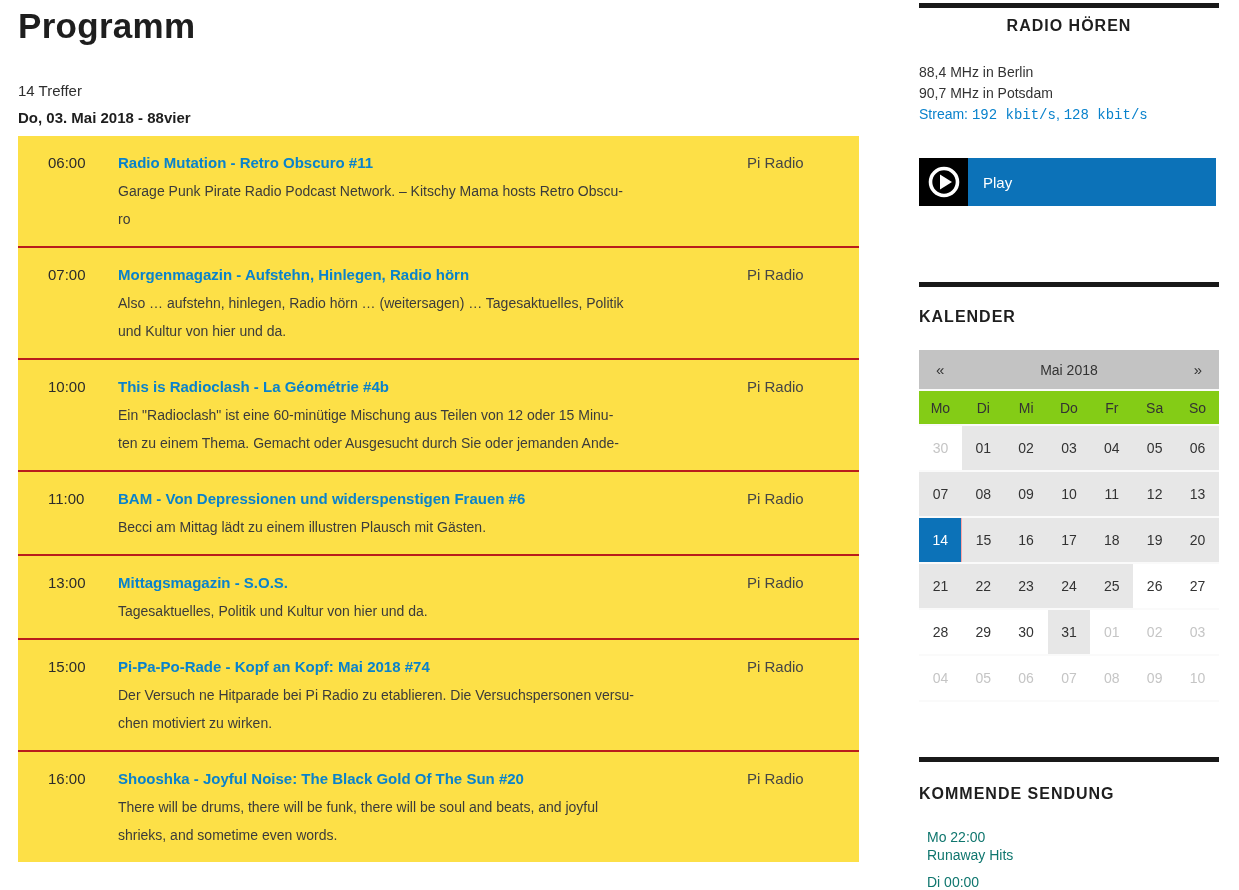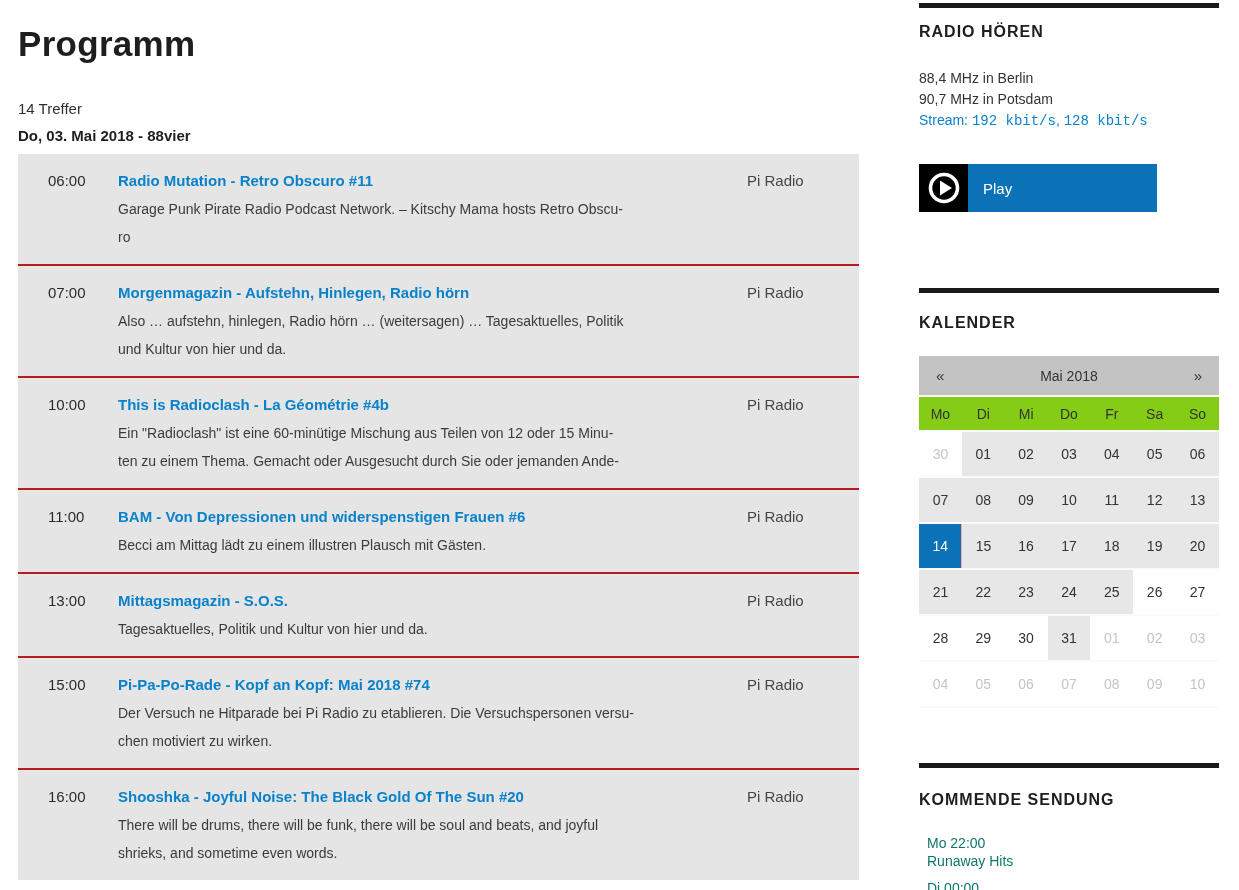--- a/index.html
+++ b/index.html
@@ -2,43 +2,43 @@
 <html lang="de"><head>
 <meta charset="utf-8">
 <style>
   * { margin:0; padding:0; box-sizing:border-box; }
   html,body { width:1239px; height:890px; overflow:hidden; background:#fff;
     font-family:"Liberation Sans","DejaVu Sans",sans-serif; color:#2f2f2f; }
   a { text-decoration:none; cursor:pointer; }
 
   
   .main { position:absolute; left:18px; top:0; width:841px; }
-  .page-title { font-size:35px; font-weight:700; color:#1e1e1e; margin-top:24px; letter-spacing:.3px; }
+  .page-title { font-size:35px; font-weight:700; color:#1e1e1e; margin-top:6px; letter-spacing:.3px; }
   .treffer { font-size:15px; color:#2f2f2f; margin-top:35px; line-height:20px; }
   .date-head { font-size:15px; font-weight:700; color:#1e1e1e; margin-top:7px; line-height:20px; }
 
-  .program-list { margin-top:8px; background:#e5e5e5; }
+  .program-list { margin-top:8px; background:#fde047; }
   .prog-row { display:grid; grid-template-columns:70px 1fr 112px; padding:13px 0 13px 30px; }
   .prog-row + .prog-row { border-top:2px solid #b91c1c; }
   .prog-time { font-size:15px; line-height:28px; color:#2b2b2b; }
   .prog-title { font-size:15px; font-weight:700; line-height:28px; color:#0982cc; display:inline-block; }
   .prog-desc { font-size:14px; line-height:28px; color:#3b3b3b; white-space:pre-line; max-width:660px; }
   .prog-station { font-size:15px; line-height:28px; color:#464646; }
 
   
   .sidebar { position:absolute; left:919px; top:0; width:300px; }
   .tbar { height:5px; background:#191919; width:100%; }
   .tbar.first { margin-top:3px; }
   .side-h { font-size:16px; font-weight:700; color:#1e1e1e; letter-spacing:1px; line-height:20px; }
-  #h-radio { margin-top:14px; }
+  #h-radio { margin-top:8px;text-align:center; }
   .freq { margin-top:26px; font-size:14px; line-height:21px; color:#333; }
   .stream-line { color:#0982cc; }
   .stream-line a { color:#0982cc;font-family:Liberation Mono, monospace; }
 
-  .play-btn { margin-top:32px; width:238px; height:48px; display:flex; cursor:pointer; }
+  .play-btn { margin-top:32px; width:297px; height:48px; display:flex; cursor:pointer; }
   .play-icon-box { width:49px; height:48px; background:#000; display:flex; align-items:center; justify-content:center; flex:none; }
   .play-rest { flex:1; background:#0c72b8; display:flex; align-items:center; }
   .play-label { color:#fff; font-size:15px; padding-left:15px; }
 
   #bar2 { margin-top:76px; }
   #h-kal { margin-top:20px; }
 
   .cal { margin-top:23px; width:300px; border-collapse:collapse; table-layout:fixed; border-bottom:1px solid #e2e2e2; }
   .cal td { text-align:center; font-size:14px; color:#333; border-bottom:2px solid #fafafa; }
   .cal .cal-head td { background:#c3c3c3; height:40px; }

